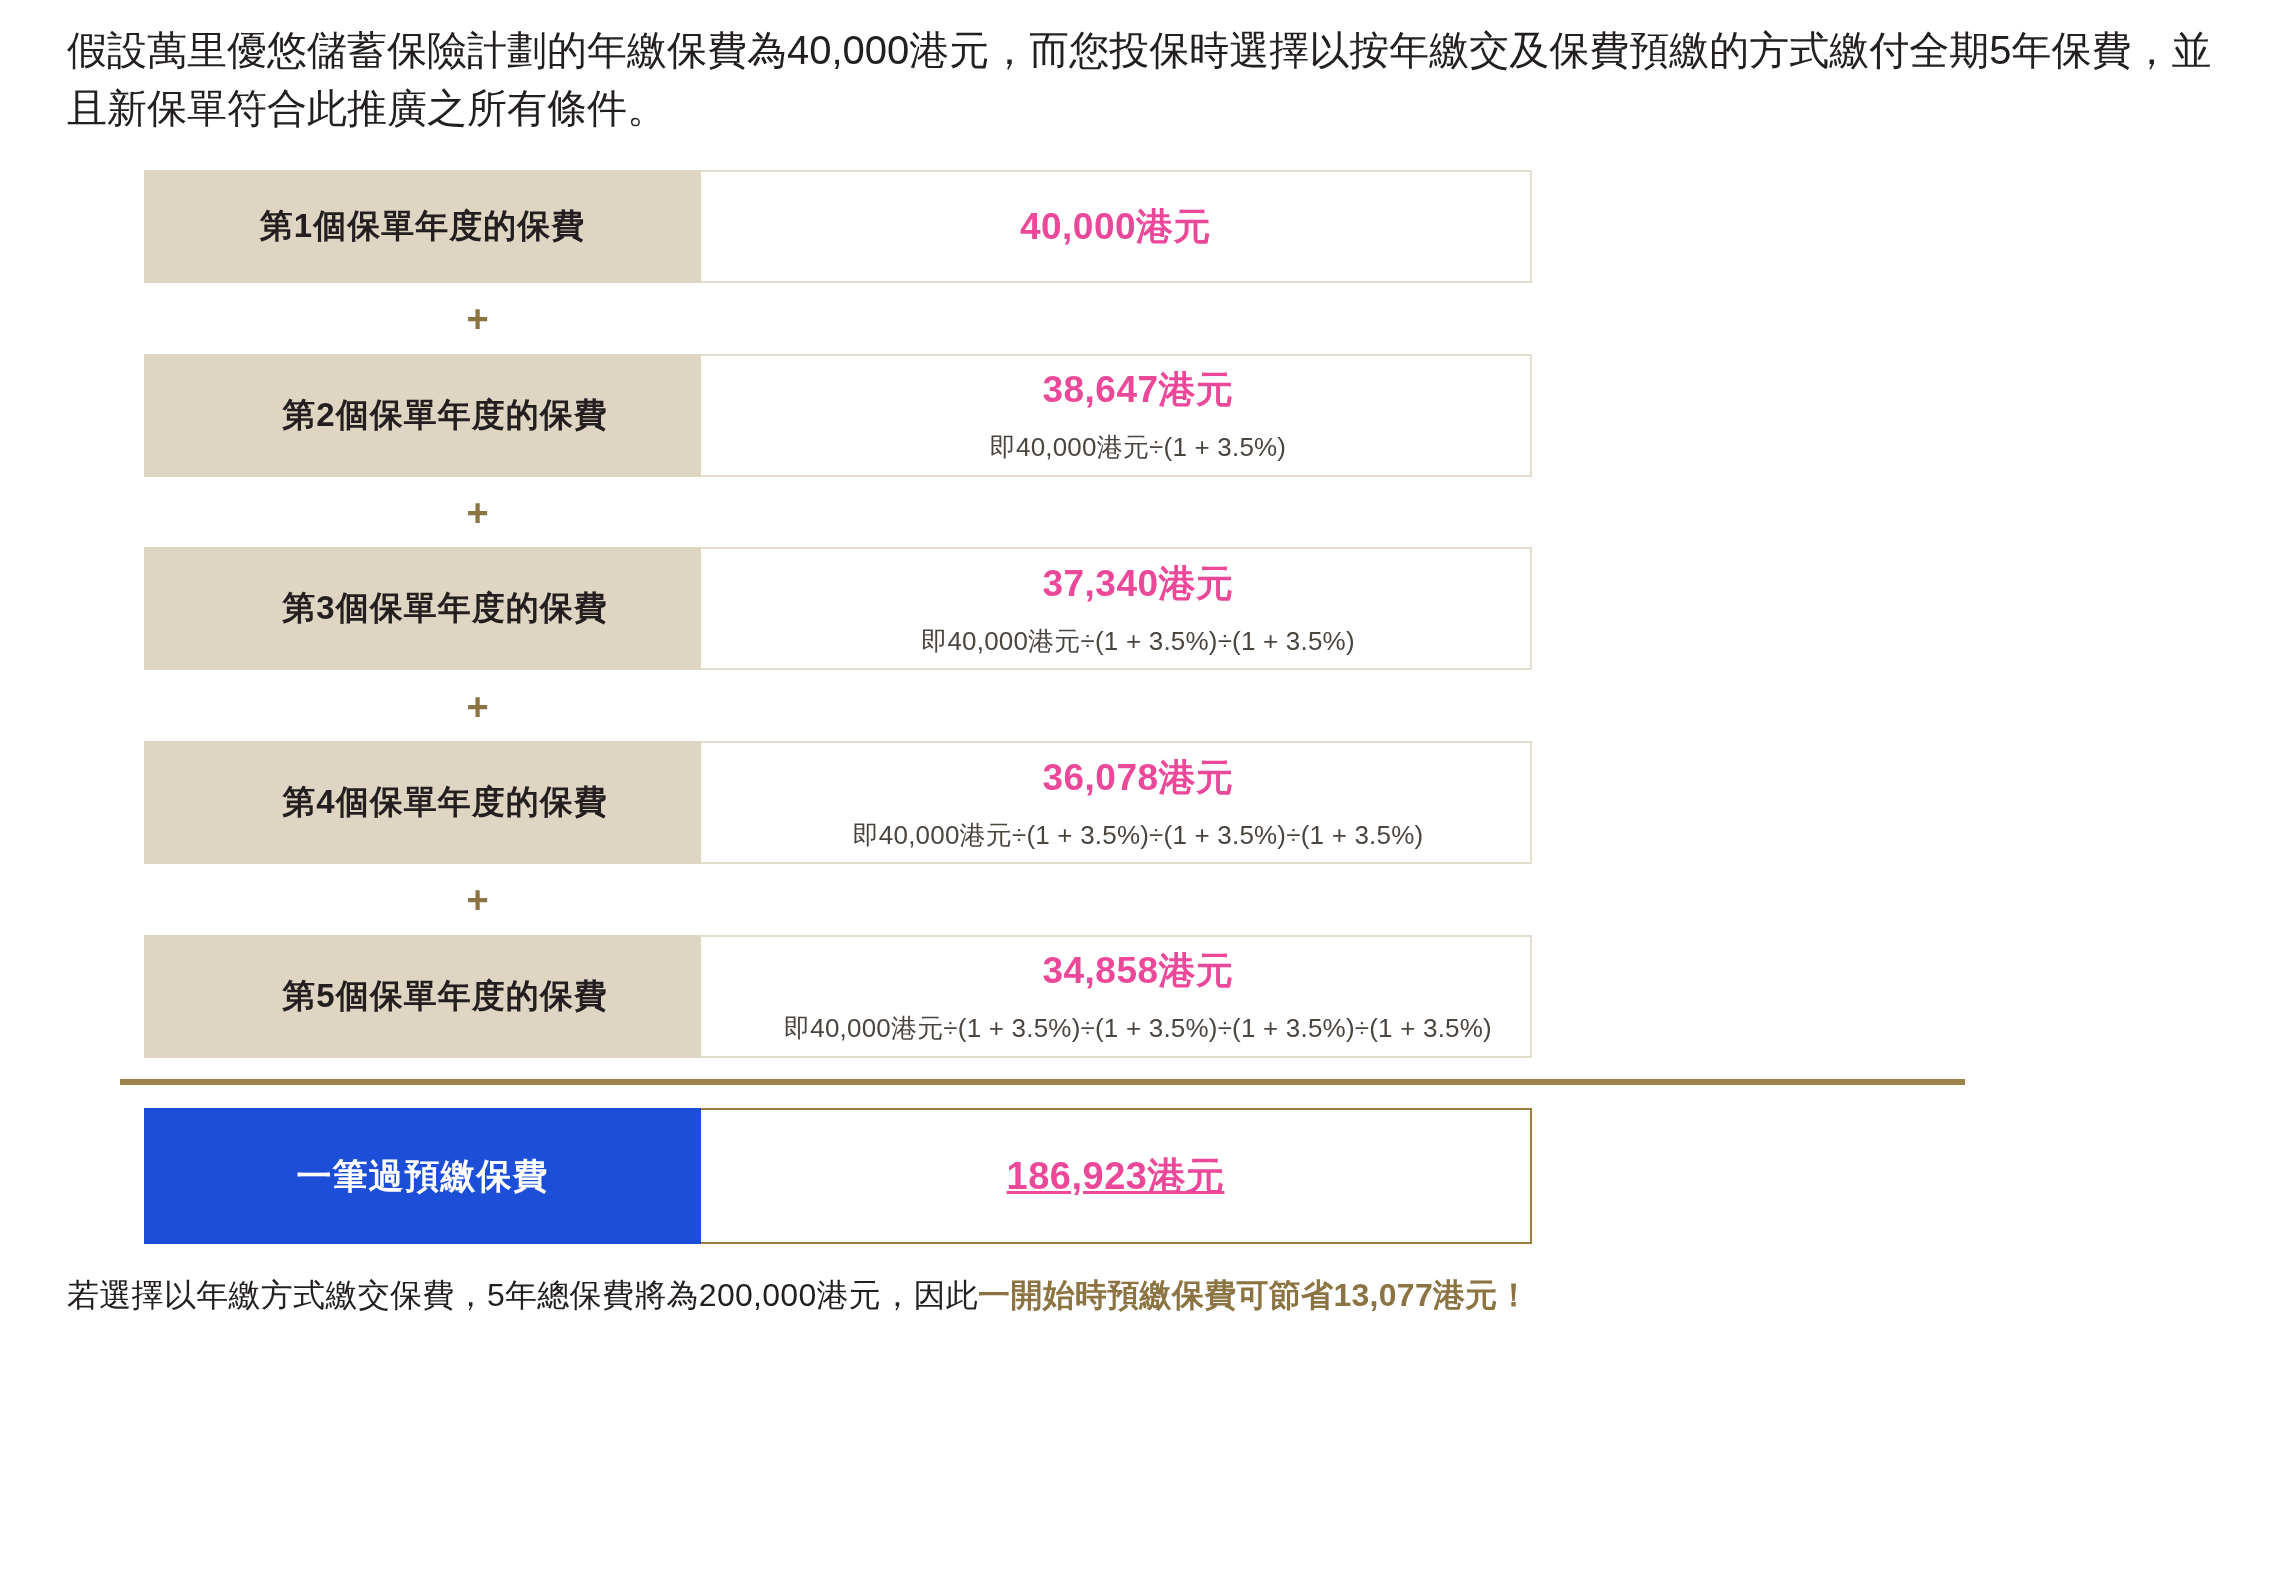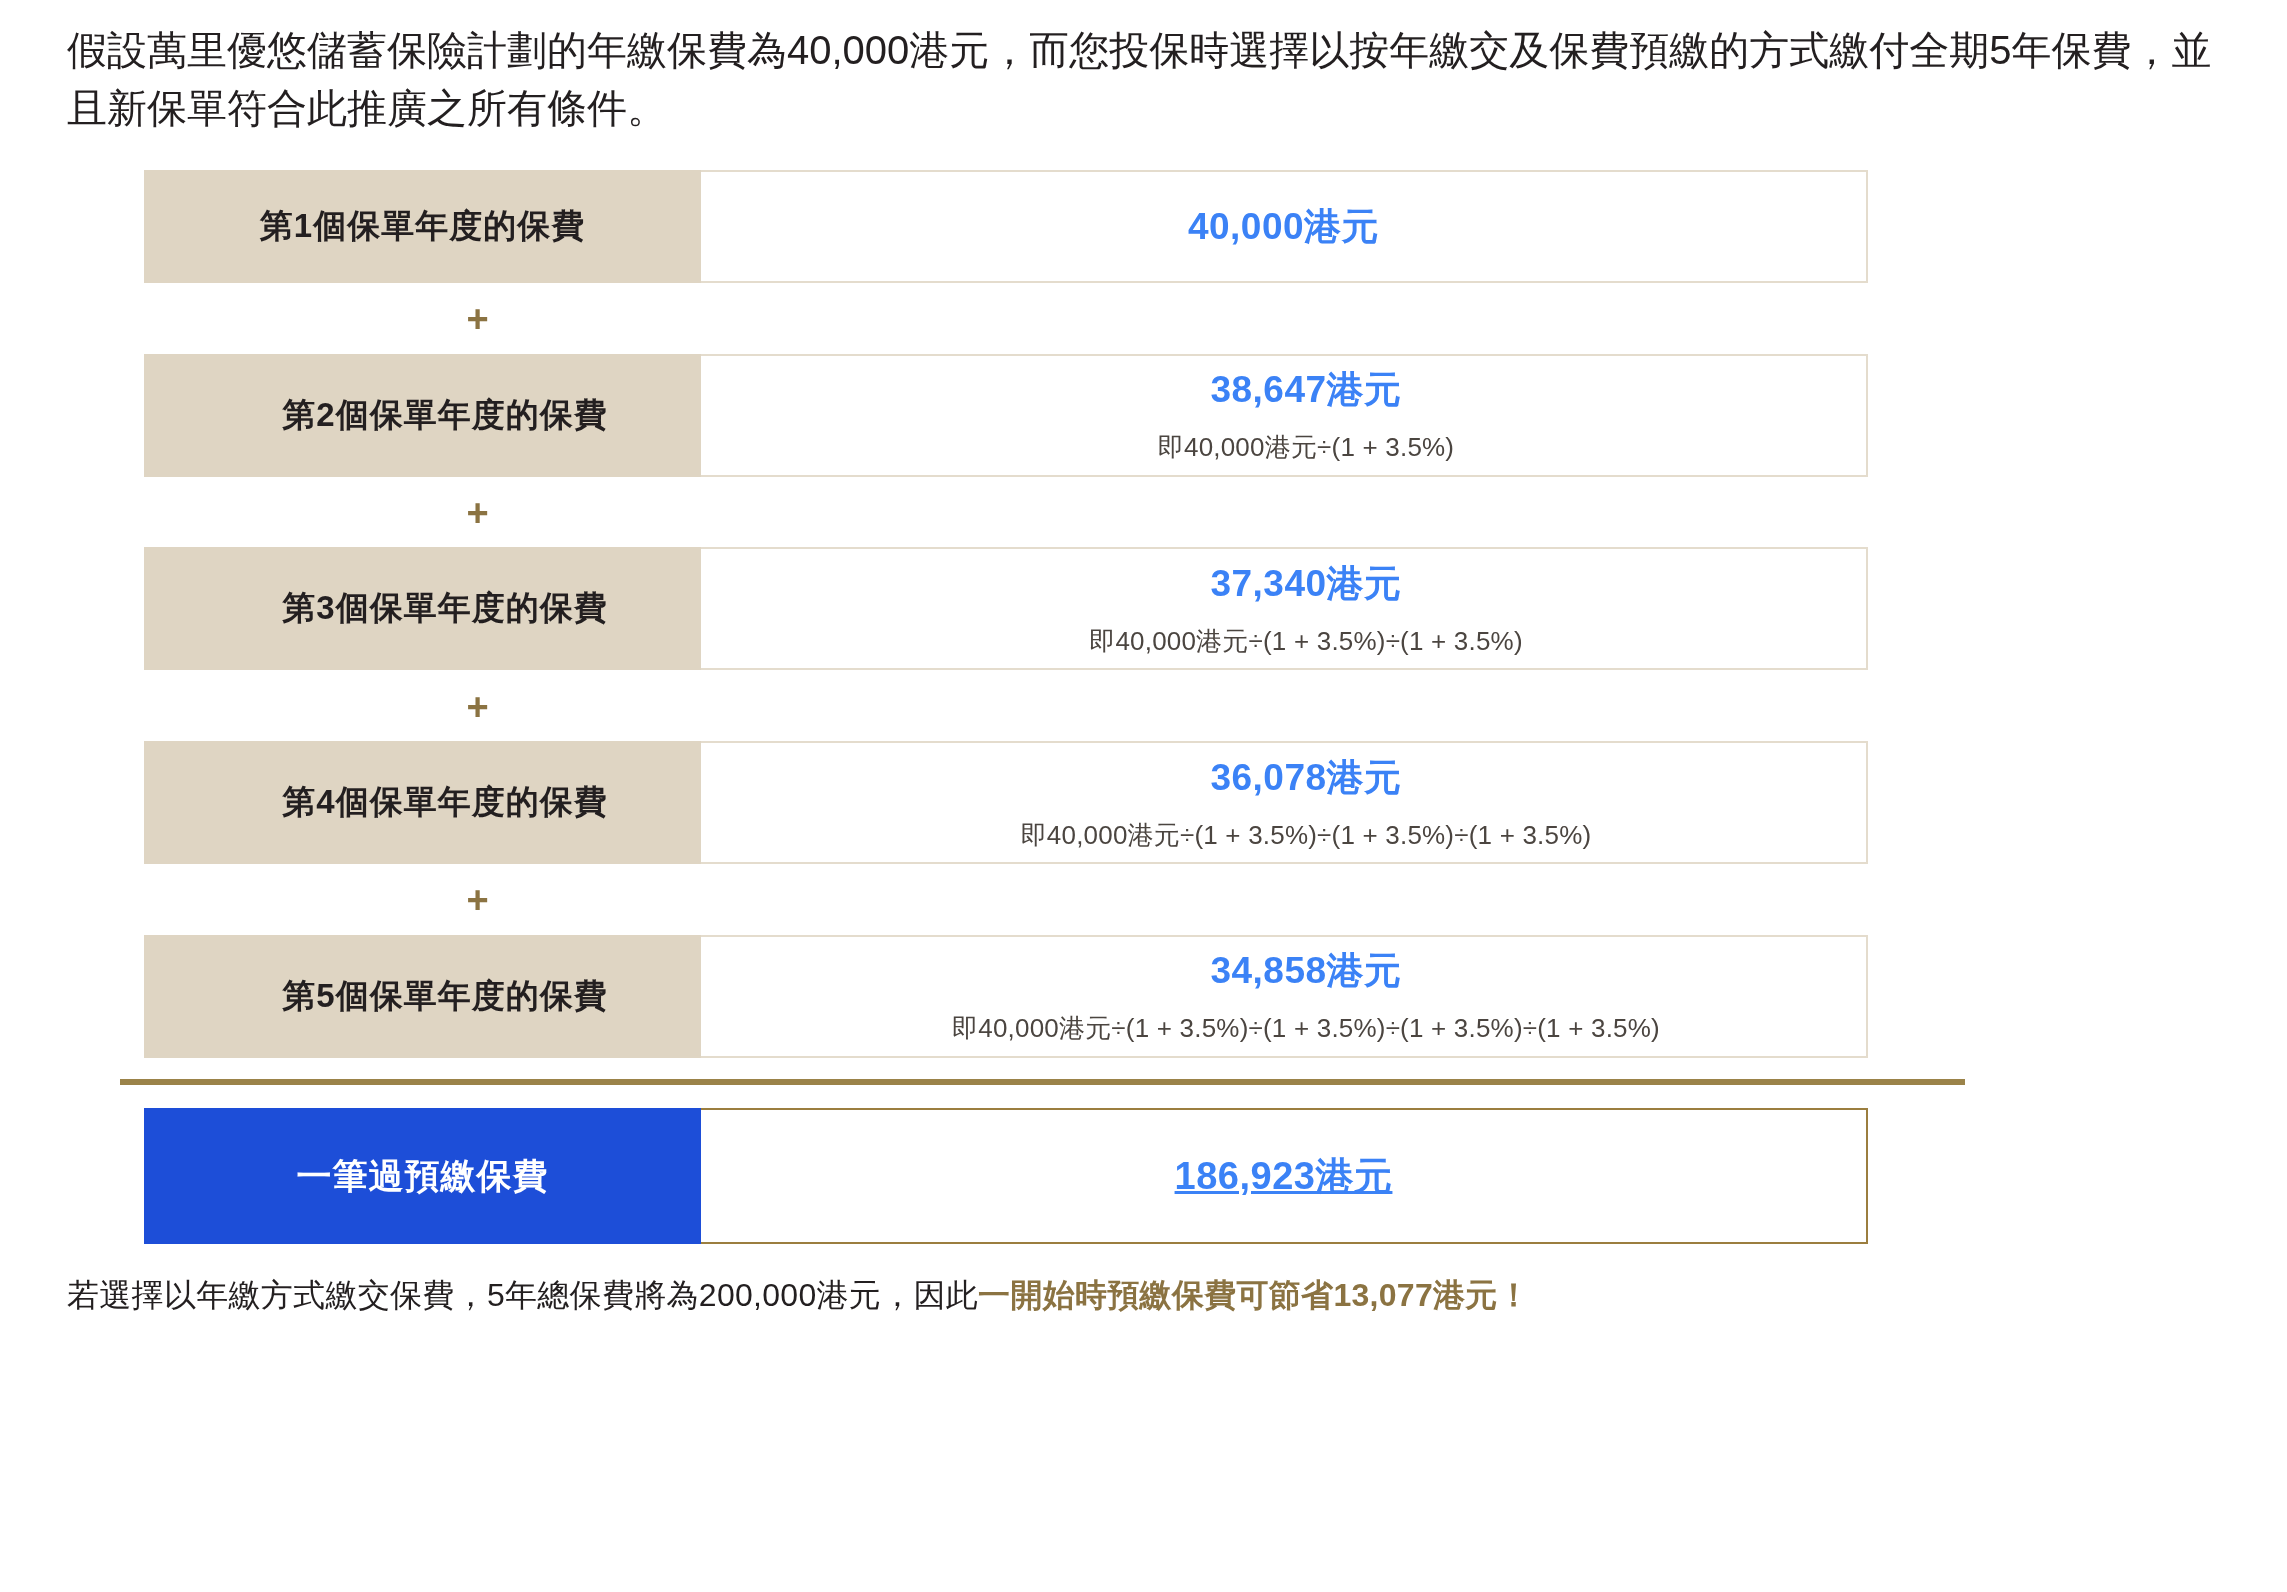--- a/index.html
+++ b/index.html
@@ -36,21 +36,21 @@
     max-width: 2152px;
   }
   .table-wrap {
     margin-top: 33px;
     padding-left: 77px;
     padding-right: 125px;
   }
   .row {
     display: flex;
     align-items: center;
-    width: 1724px;
+    width: 1388px;
   }
   .row .label {
     width: 557px;
     background: #dfd5c3;
     display: flex;
     align-items: center;
     justify-content: center;
     box-sizing: border-box;
   }
   .row .label span {
@@ -69,21 +69,21 @@
     align-items: center;
     justify-content: center;
     box-sizing: border-box;
     padding: 9.6px 0;
   }
   .row.h1 .label, .row.h1 .value { height: 113px; }
   .row.h2 .label, .row.h2 .value { height: 123px; padding-left: 45px; }
   .amount {
     font-size: 37px;
     font-weight: bold;
-    color: #3b82f6;
+    color: #ec4899;
     letter-spacing: 0.5px;
   }
   .formula {
     font-size: 26px;
     color: #4b4540;
     margin-top: 15px;
     letter-spacing: 0.2px;
   }
   .plus {
     width: 1724px;

